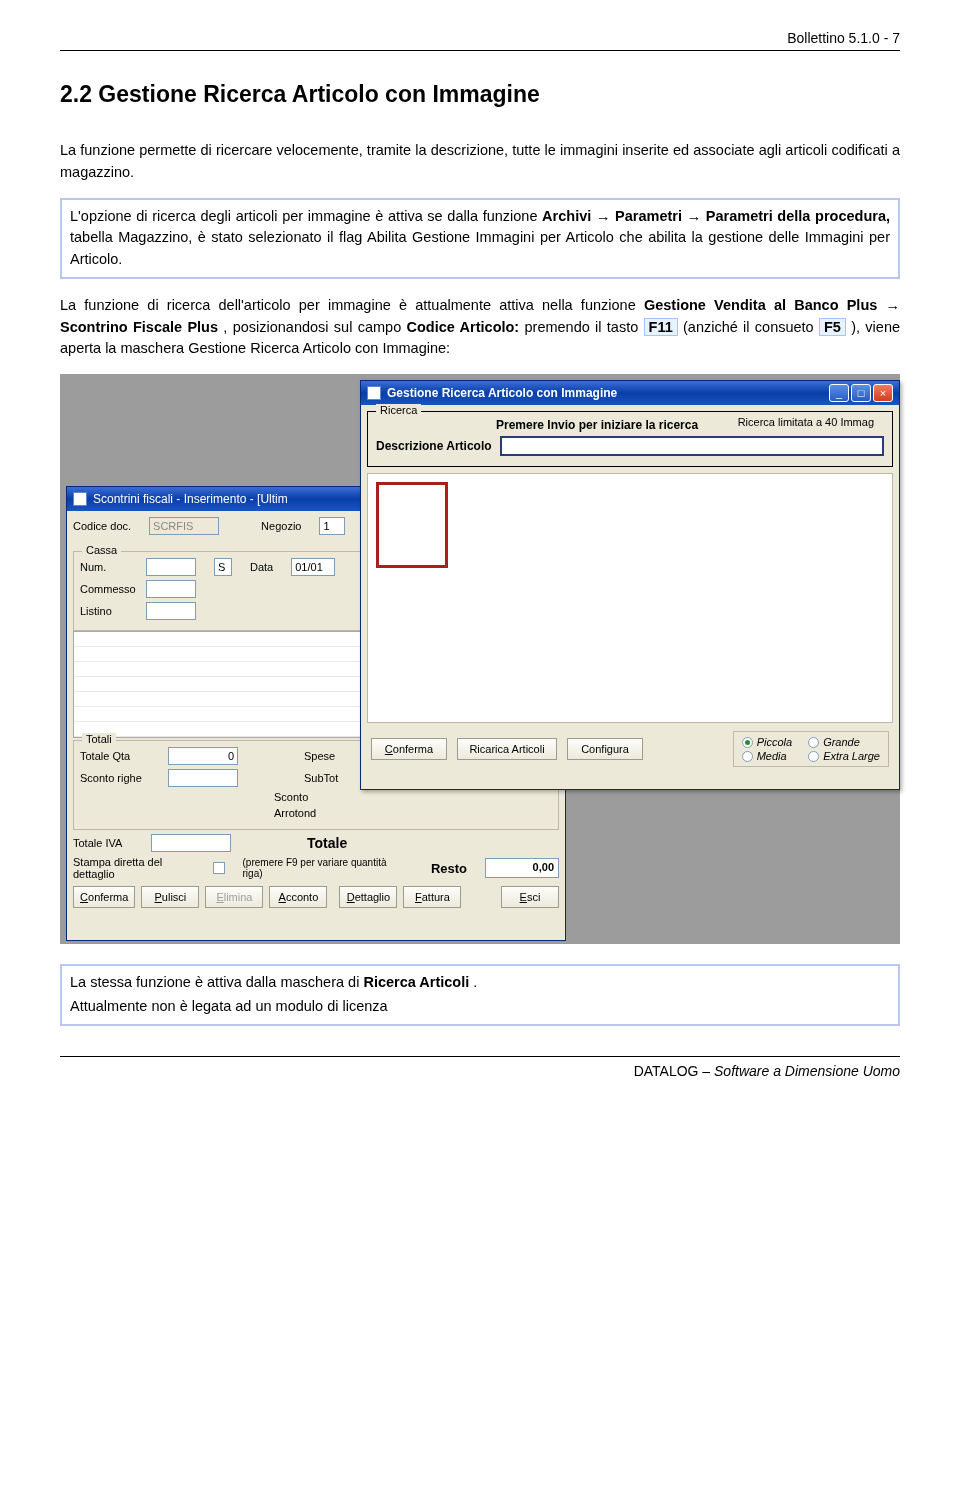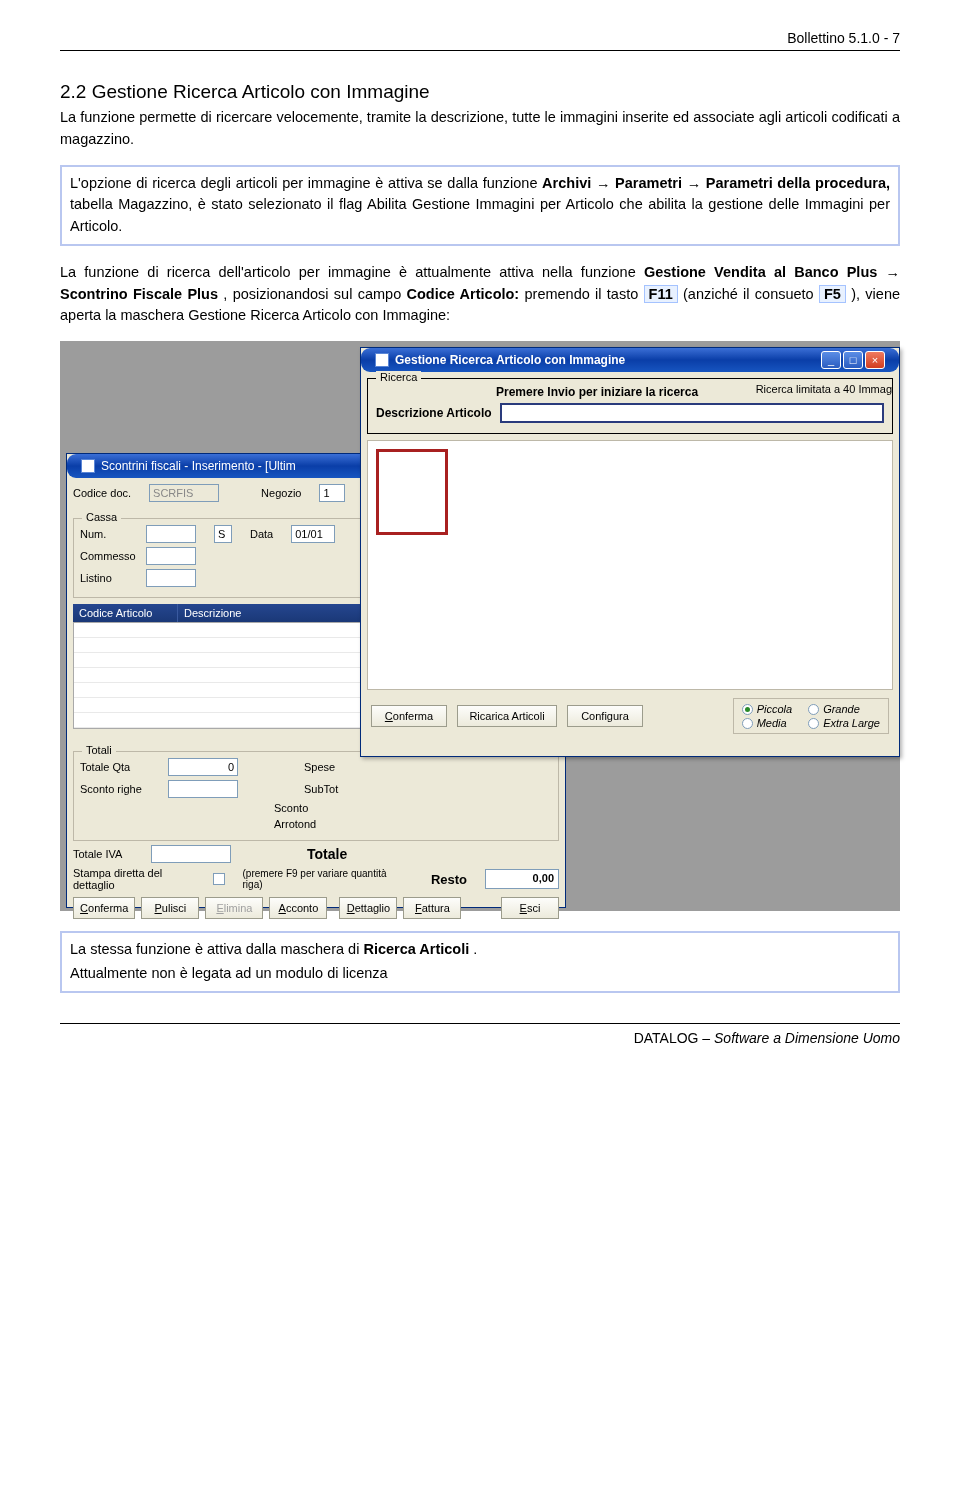--- a/index.html
+++ b/index.html
@@ -15,23 +15,23 @@
     padding: 30px 60px 20px 60px;
   }
   .header-right {
     text-align: right;
     font-size: 14px;
     border-bottom: 1px solid #000;
     padding-bottom: 4px;
     margin-bottom: 30px;
   }
   .section-title {
-    font-size: 19px;
-    font-weight: normal;
-    margin-bottom: 4px;
+    font-size: 23px;
+    font-weight: bold;
+    margin-bottom: 32px;
   }
   .para {
     font-size: 14.5px;
     line-height: 1.5;
     text-align: justify;
     margin-bottom: 14px;
   }
   .info-box {
     border: 2px solid #b9c7f0;
     padding: 6px 8px;
@@ -67,24 +67,23 @@
     height: 455px;
     background: #ece9d8;
     border: 1px solid #002a7a;
   }
   .title-bar {
     height: 24px;
     background: linear-gradient(to bottom,#3b6fd6,#0a3ea8 50%,#1755c0);
     color: #fff;
     display: flex;
     align-items: center;
-    padding: 0 14px;
+    padding: 0 6px;
     font-size: 12px;
     gap: 6px;
-    border-radius: 9px;
   }
   .title-bar .win-icon {
     width: 14px; height: 14px; background: #fff; border: 1px solid #5a86d6;
     display: inline-block;
   }
   .back-body { padding: 6px; color: #000; }
   .row { display: flex; align-items: center; gap: 18px; margin-bottom: 4px; }
   .lbl { font-size: 11px; }
   .inp {
     background: #fff; border: 1px solid #7f9db9; height: 18px; padding: 0 3px;
@@ -134,21 +133,21 @@
   .winbtn { width: 20px; height: 18px; border: 1px solid #fff; border-radius: 3px;
     display: flex; align-items: center; justify-content: center; font-size: 11px; color:#fff; }
   .winbtn.min, .winbtn.max { background: linear-gradient(#5b8ee6,#2a5cc0); }
   .winbtn.close { background: linear-gradient(#f07b60,#d13d1f); }
   .front-body { padding: 6px; }
   .searchbox {
     border: 1px solid #000000; padding: 6px 8px 10px 8px; position: relative;
   }
   .search-legend { position: absolute; top: -8px; left: 8px; background:#ece9d8; padding:0 4px; font-size:11px; }
   .search-prompt { font-weight: bold; font-size: 12px; margin-left: 120px; }
-  .search-limit { position: absolute; top: 4px; right: 0; font-size: 11px; }
+  .search-limit { position: absolute; top: 4px; right: 18px; font-size: 11px; }
   .desc-row { display: flex; align-items: center; gap: 8px; margin-top: 4px; }
   .desc-row .lblb { font-weight: bold; font-size: 12px; }
   .desc-inp { flex: 1; height: 20px; background:#fff; border: 2px solid #2a3b7c; }
   .thumb-area { background: #fff; border: 1px solid #bdb8a8; margin-top: 6px; height: 250px; padding: 8px; }
   .thumb { width: 72px; height: 86px; border: 3px solid #a82020; background: #fff; }
   .front-bottom { display: flex; align-items: center; gap: 10px; padding: 8px 4px 0 4px; }
   .radio-group { border: 1px solid #bdb8a8; padding: 4px 8px; margin-left: auto; display: grid;
     grid-template-columns: auto auto; column-gap: 16px; row-gap: 2px; font-size: 11px; font-style: italic; }
   .radio { display: flex; align-items: center; gap: 4px; }
   .rdot { width:11px; height:11px; border:1px solid #7f9db9; border-radius:50%; background:#fff; display:inline-flex; align-items:center; justify-content:center;}
@@ -220,34 +219,30 @@
             </div>
             <div class="row">
               <span class="lbl" style="width:48px">Commesso</span>
               <span class="inp" style="width:50px"></span>
             </div>
             <div class="row">
               <span class="lbl" style="width:48px">Listino</span>
               <span class="inp" style="width:50px"></span>
             </div>
           </div>
-          <div class="table-head">
-            <div class="th" style="width:105px">Codice Articolo</div>
-            <div class="th" style="flex:1">Descrizione</div>
-          </div>
           <div class="table-rows">
             <div class="tr"></div>
             <div class="tr"></div>
             <div class="tr"></div>
             <div class="tr"></div>
             <div class="tr"></div>
             <div class="tr"></div>
             <div class="tr"></div>
           </div>
-          <div class="group" style="margin-top:22px">
+          <div class="group" style="margin-top:2px">
             <span class="group-title">Totali</span>
             <div class="row">
               <span class="lbl" style="width:70px">Totale Qta</span>
               <span class="inp" style="width:70px;justify-content:flex-end">0</span>
               <span style="width:30px"></span>
               <span class="lbl">Spese</span>
             </div>
             <div class="row">
               <span class="lbl" style="width:70px">Sconto righe</span>
               <span class="inp" style="width:70px"></span>

